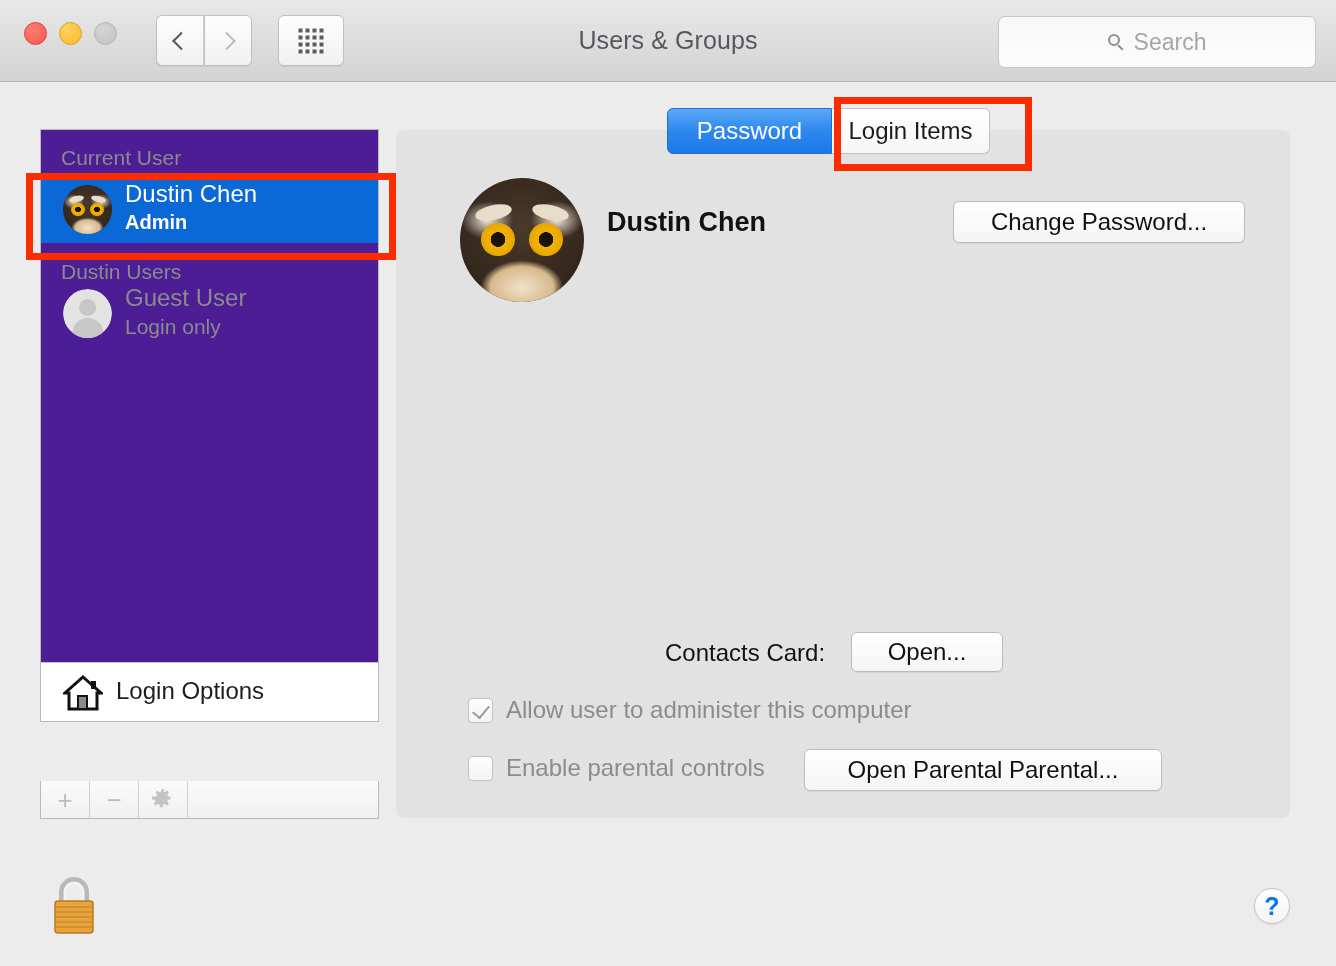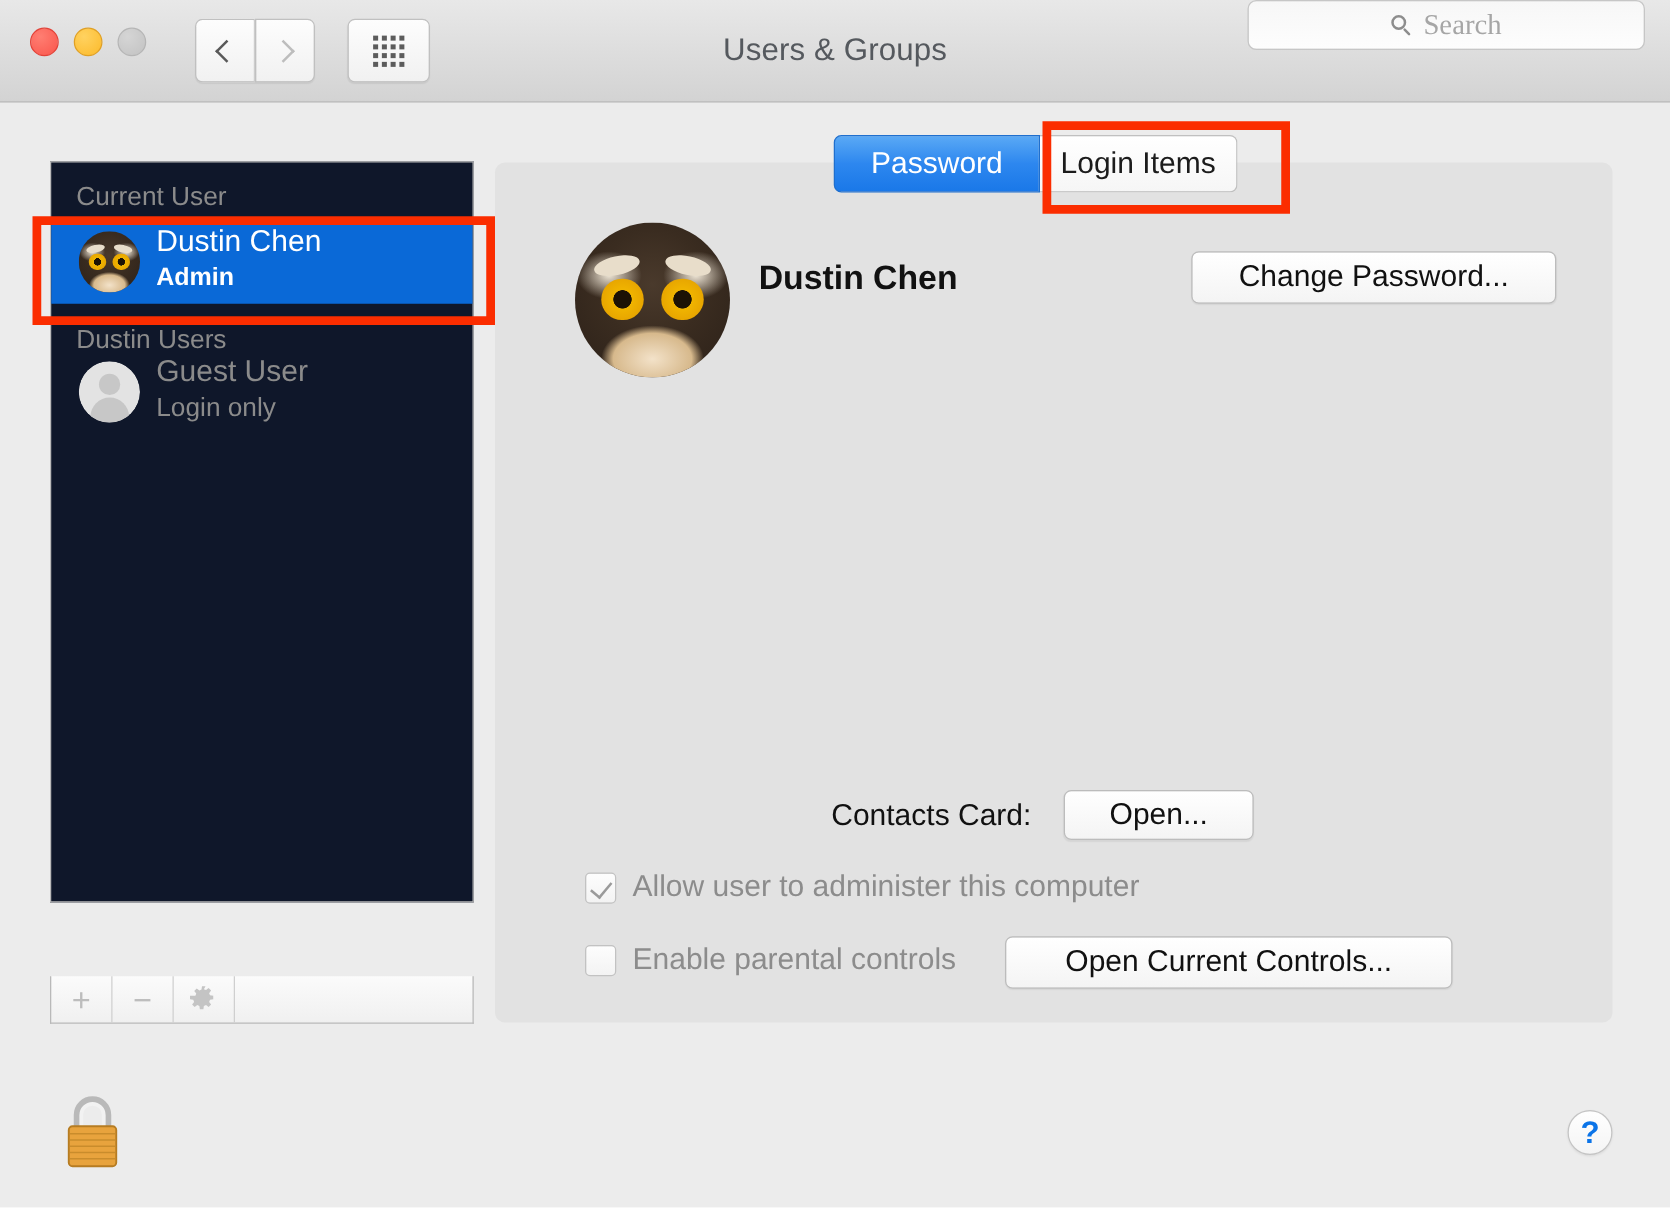--- a/index.html
+++ b/index.html
@@ -87,27 +87,26 @@
     left: 0; top: 26px;
     width: 1336px;
     text-align: center;
     font-size: 25px;
     color: #55595e;
     letter-spacing: 0.1px;
   }
 
   #search-field {
     position: absolute;
-    right: 20px; top: 0;
-    width: 318px; height: 40px;
+    right: 20px; top: 16px;
+    width: 318px; height: 52px;
     background: linear-gradient(to bottom, #f7f7f7, #fdfdfd);
     border: 1px solid #c6c6c6;
     border-radius: 7px;
     box-sizing: border-box;
-    font-family: Liberation Serif, serif;
   }
   #search-inner {
     position: absolute;
     left: 0; top: 0; right: 0; bottom: 0;
     display: flex;
     align-items: center;
     justify-content: center;
   }
   #search-icon {
     width: 17px; height: 17px;
@@ -133,21 +132,21 @@
   #search-placeholder {
     font-size: 23px;
     color: #a6a6a6;
   }
 
   
   #sidebar {
     position: absolute;
     left: 40px; top: 129px;
     width: 339px; height: 593px;
-    background: #0f172a;
+    background: #4c1d95;
     border: 1px solid #b9b9b9;
     box-sizing: border-box;
   }
   .group-header {
     position: absolute;
     left: 20px;
     font-size: 21px;
     color: #8b8b8b;
   }
   #hdr-current { top: 16px; }
@@ -540,20 +539,28 @@
       <div class="row-avatar">
         <div class="guest-av">
           <span class="head"></span>
             <span class="body"></span>
         </div>
       </div>
       <div class="row-name">Guest User</div>
       <div class="row-sub">Login only</div>
     </div>
 
+    <div id="login-options">
+      <svg id="house-icon" viewBox="0 0 40 36">
+        <path d="M20 2 L38 18 L34 18 L34 34 L6 34 L6 18 L2 18 Z" fill="none" stroke="#111" stroke-width="3"></path>
+        <rect x="28" y="6" width="5" height="8" fill="#111"></rect>
+        <rect x="15" y="21" width="9" height="13" fill="#8a8a8a" stroke="#111" stroke-width="2"></rect>
+      </svg>
+      <div id="login-options-label">Login Options</div>
+    </div>
   </div>
 
   <div id="sidebar-toolbar">
     <div class="tb-btn">+</div>
     <div class="tb-btn">−</div>
     <div class="tb-btn">
       <svg width="24" height="24" viewBox="0 0 24 24">
         <path fill="#c4c4c4" d="M12 8a4 4 0 100 8 4 4 0 000-8zm0 2.6a1.4 1.4 0 110 2.8 1.4 1.4 0 010-2.8z"></path>
         <path fill="#c4c4c4" d="M13.4 1h-2.8l-.4 2.6-1.7.7-2.1-1.6-2 2 1.6 2.1-.7 1.7L1 8.6v2.8l2.6.4.7 1.7-1.6 2.1 2 2 2.1-1.6 1.7.7.4 2.6h2.8l.4-2.6 1.7-.7 2.1 1.6 2-2-1.6-2.1.7-1.7 2.6-.4V8.6l-2.6-.4-.7-1.7 1.6-2.1-2-2-2.1 1.6-1.7-.7z"></path>
       </svg>
@@ -590,21 +597,21 @@
         <span class="tick"></span>
       </span>
       <span class="check-label">Allow user to administer this computer</span>
     </div>
 
     <div class="checkrow" id="parental-row">
       <span class="checkbox"></span>
       <span class="check-label">Enable parental controls</span>
     </div>
 
-    <div id="open-parental-btn">Open Current Controls...</div>
+    <div id="open-parental-btn">Open Parental Parental...</div>
   </div>
 
   <svg id="lock-icon" viewBox="0 0 52 66">
     <path d="M14 30 V20 a12 12 0 0124 0 V30" fill="none" stroke="#b9b9b9" stroke-width="6"></path>
     <path d="M17 30 V20 a9 9 0 0118 0 V30" fill="none" stroke="#f2f2f2" stroke-width="3"></path>
     <rect x="7" y="29" width="38" height="32" rx="3" fill="#e8a33d" stroke="#b67c22" stroke-width="1.5"></rect>
     <g stroke="#c98c2c" stroke-width="1.3">
       <line x1="8" y1="35" x2="44" y2="35"></line>
       <line x1="8" y1="40" x2="44" y2="40"></line>
       <line x1="8" y1="45" x2="44" y2="45"></line>

